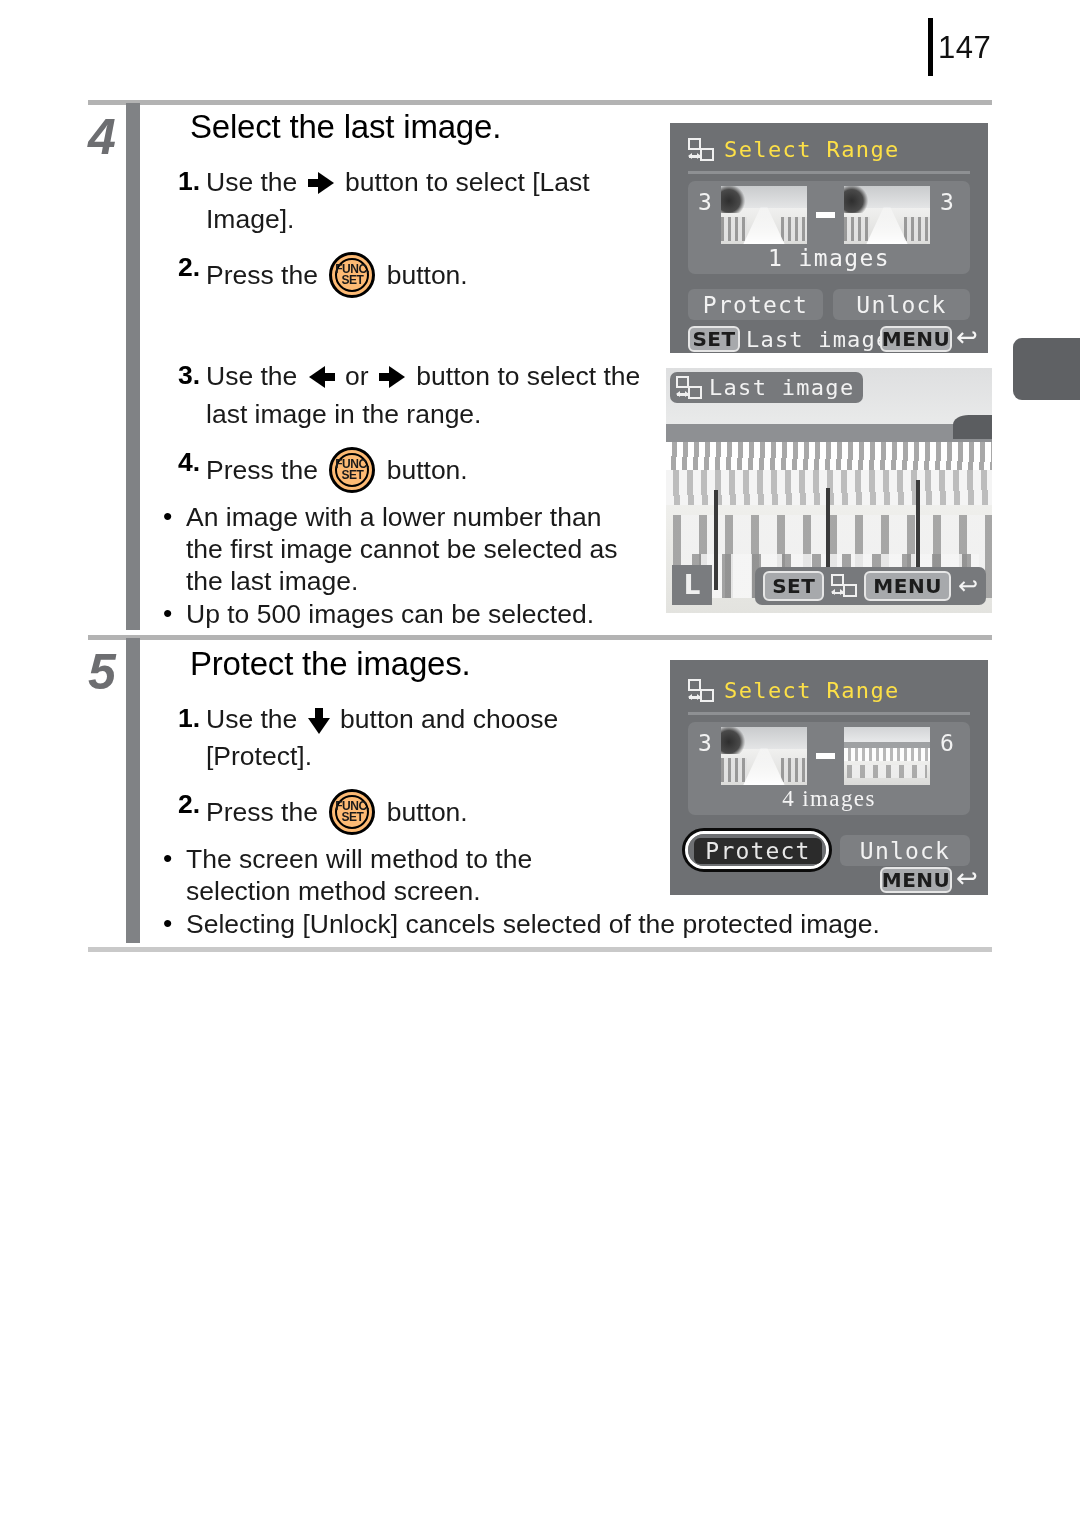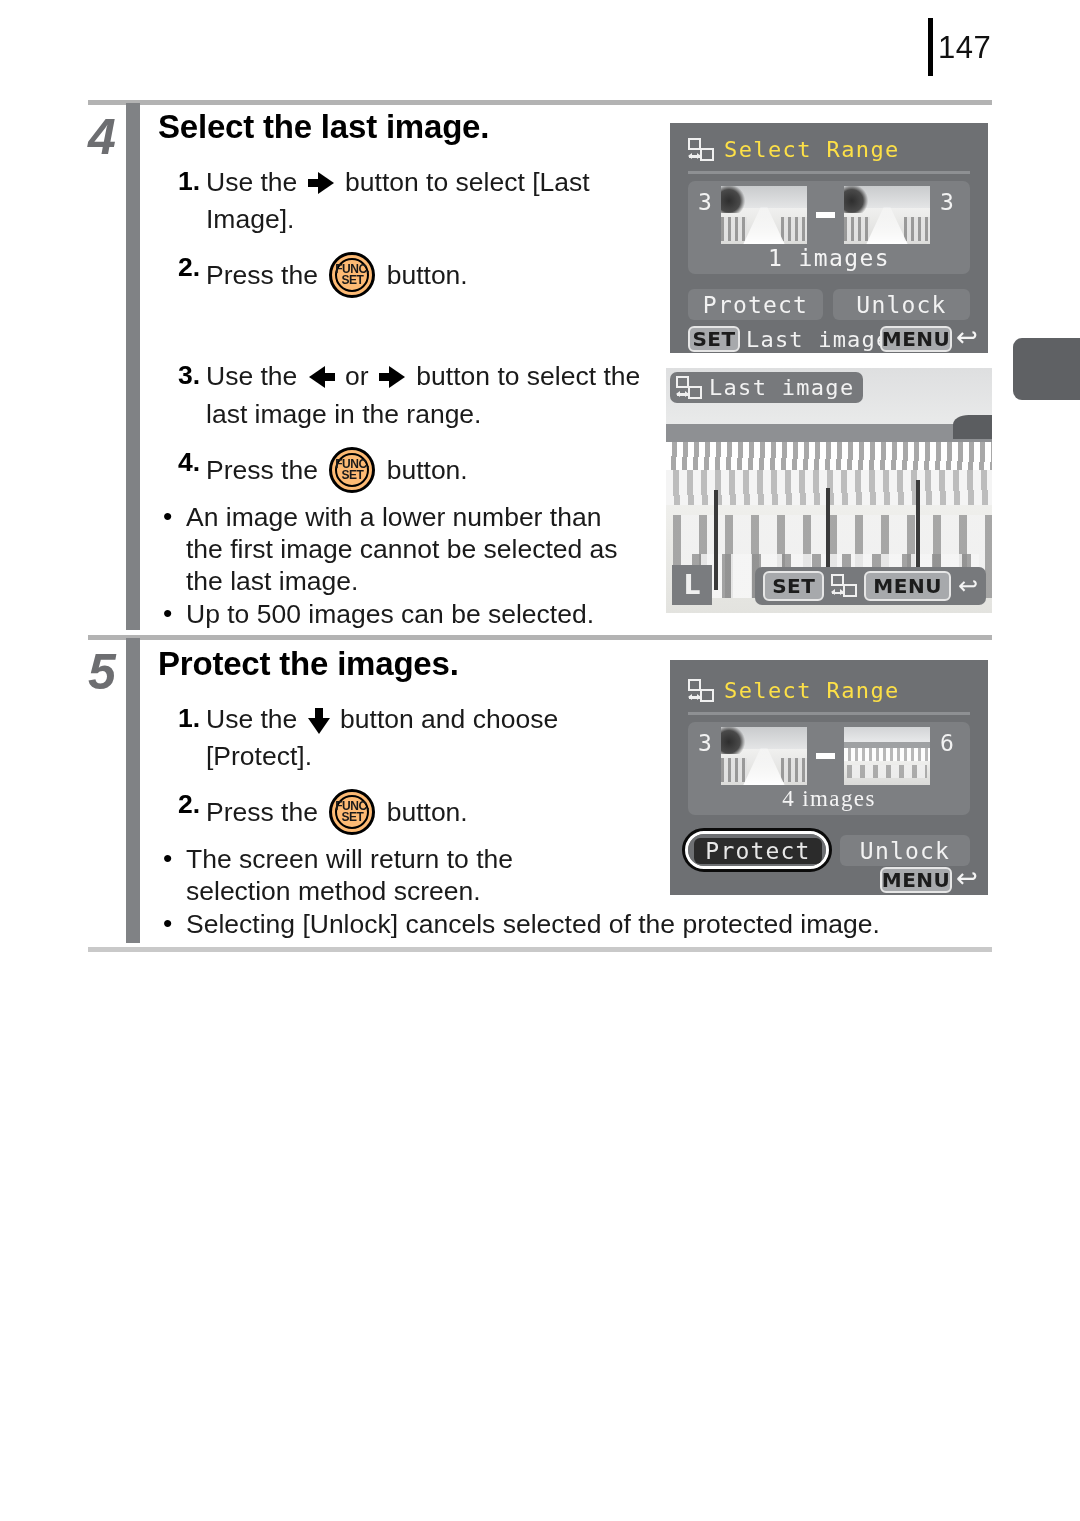--- a/index.html
+++ b/index.html
@@ -88,24 +88,25 @@
   .step-bar {
     position: absolute;
     left: 126px;
     width: 14px;
     background: #808285;
   }
 
   .step-title {
     position: absolute;
     font-size: 33px;
-    font-weight: bold;
+    font-weight: normal;
     letter-spacing: -0.2px;
     color: #000;
     white-space: nowrap;
+    margin-left: 32px;
   }
 
   .body-line {
     position: absolute;
     font-size: 26.5px;
     line-height: 1.24;
     color: #1a1a1a;
     white-space: nowrap;
   }
 
@@ -594,21 +595,21 @@
 <div class="body-line" style="left:206px; top:703px;">Use the <span class="arrow down"><i class="shaft"></i><i class="head"></i></span> button and choose</div>
 <div class="body-line" style="left:206px; top:740px;">[Protect].</div>
 
 <div class="num-lbl" style="left:178px; top:789px;">2.</div>
 <div class="body-line" style="left:206px; top:789px;">Press the <span class="funcset"><span class="inner">
         <span class="t1">FUNC.</span>
         <span class="t2">SET</span>
       </span></span> button.</div>
 
 <div class="bullet-dot" style="left:163px; top:843px;">•</div>
-<div class="body-line" style="left:186px; top:843px;">The screen will return to the</div>
+<div class="body-line" style="left:186px; top:843px;">The screen will method to the</div>
 <div class="body-line" style="left:186px; top:875px;">selection method screen.</div>
 
 <div class="bullet-dot" style="left:163px; top:908px;">•</div>
 <div class="body-line" style="left:186px; top:908px;">Selecting [Unlock] cancels selected of the protected image.</div>
 
 <div class="step-rule light" style="top:947px;"></div>
 
 <div class="lcd" id="lcd-select-range-2" style="left:670px; top:660px; width:318px; height:235px;">
   <div class="lcd-title-row" style="left:18px; top:18px;">
     <span class="sr-icon">

